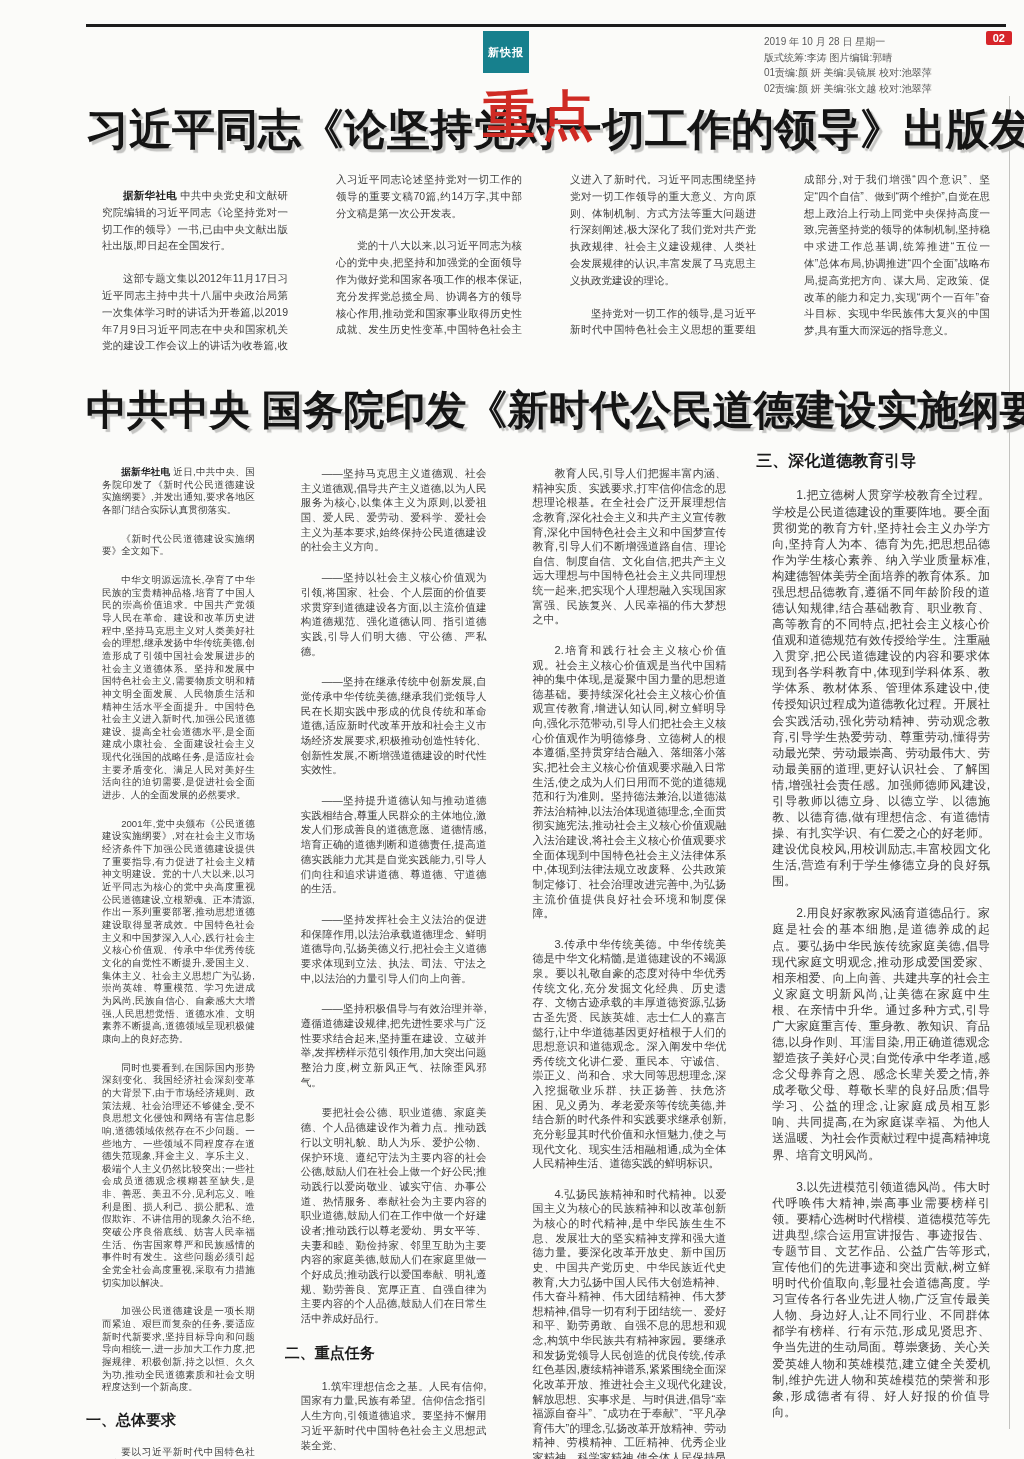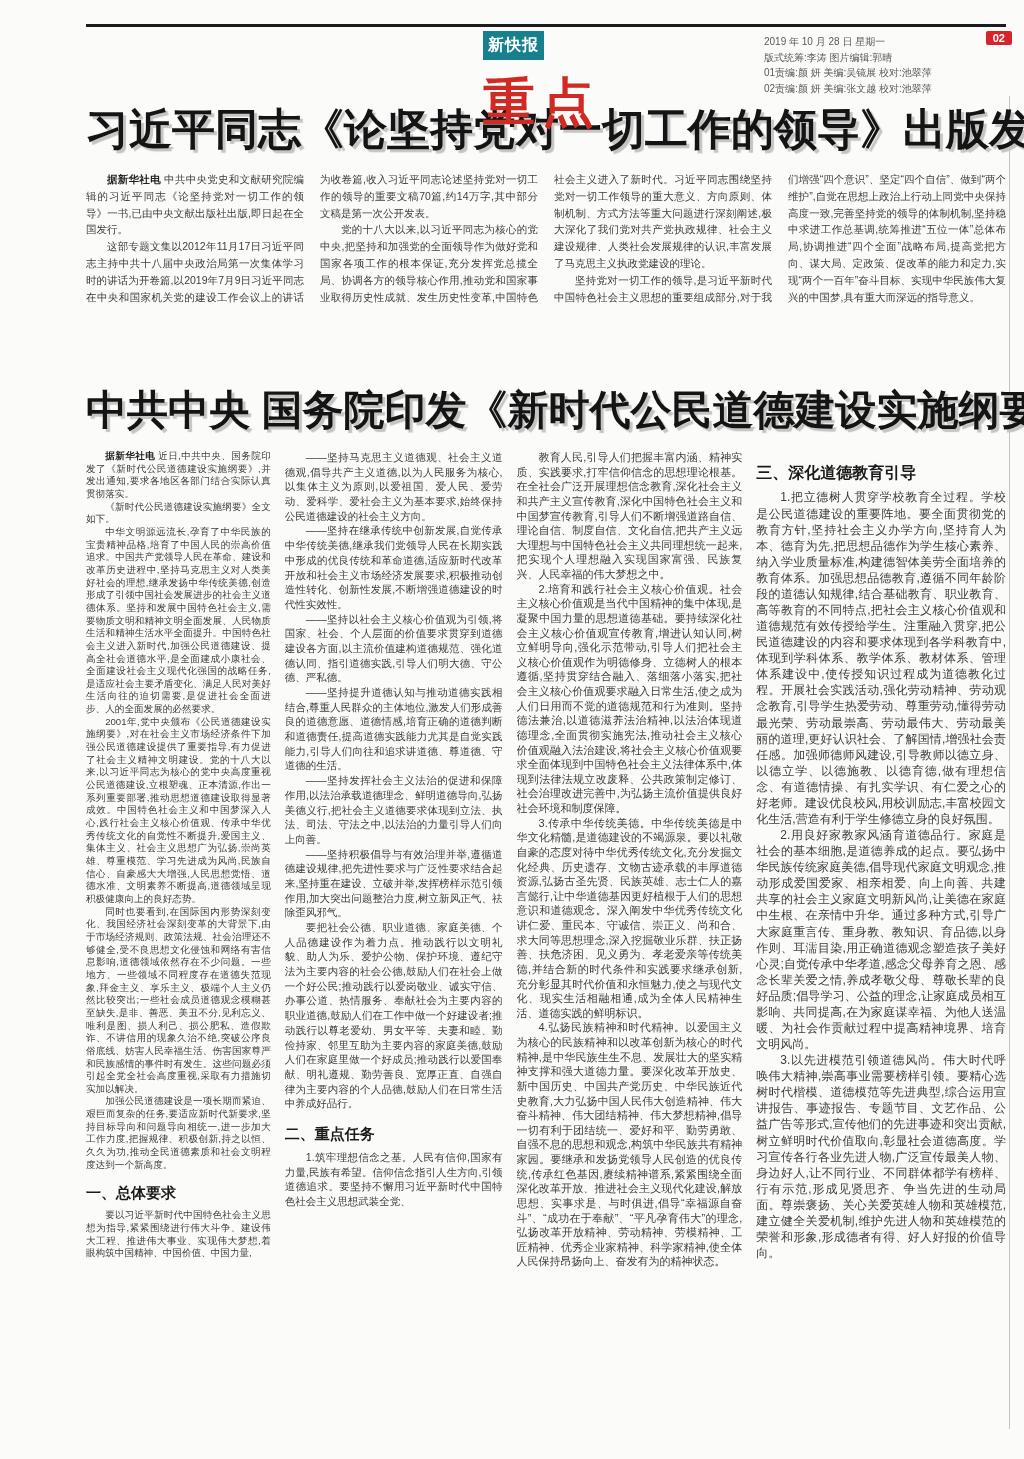--- a/index.html
+++ b/index.html
@@ -4,22 +4,22 @@
 <style>
   html,body{margin:0;padding:0;background:#e8e8e4;}
   .page{position:relative;width:1024px;height:1459px;background:#fbfbf9;margin:0 auto;overflow:hidden;
         font-family:"Liberation Sans","DejaVu Sans",sans-serif;color:#3d3d3d;}
   .content{position:absolute;left:86px;right:18px;top:24px;bottom:8px;}
   .right-rule{position:absolute;right:14px;top:96px;bottom:30px;width:1px;background:#c3c3c0;}
 
   
   .hdr{position:relative;border-top:3px solid #1c1c1c;height:64px;}
   .masthead{position:absolute;left:397px;top:4px;width:170px;text-align:left;}
-  .brand-badge{display:inline-block;background:#17808d;color:#fff;font-size:16px;font-weight:bold;
-               padding:4px 5px;letter-spacing:1px;line-height:1.3;}
+  .brand-badge{display:inline-block;background:#17808d;color:#fff;font-size:11px;font-weight:bold;
+               padding:14px 5px;letter-spacing:1px;line-height:1.3;}
   .section-title{font-size:52px;font-weight:700;color:#cf2b24;letter-spacing:7px;line-height:1.0;margin-top:16px;}
   .hdr-info{position:absolute;left:678px;top:7px;font-size:10px;color:#5a5a5a;line-height:1.55;white-space:nowrap;}
   .hdr-info .row{margin:0;}
   .page-badge{position:absolute;right:-6px;top:4px;background:#d6252a;color:#fff;font-size:11px;
               font-weight:bold;padding:1px 7px;border-radius:2px;}
 
   
   .headline{font-weight:900;color:#141414;text-align:center;white-space:nowrap;
             text-shadow:3px 3px 1px #c4c4c2;letter-spacing:0px;}
   .headline1{font-size:43px;margin:10px 0 12px 0;}
@@ -30,24 +30,24 @@
            font-size:10.5px;line-height:1.6;text-align:justify;}
 
   
   .a2-body{display:flex;gap:14px;height:1022px;overflow:hidden;text-align:justify;}
   .a2-col{overflow:hidden;}
   .a2-c1{width:185px;font-size:9.6px;line-height:1.32;}
   .a2-c2{width:218px;font-size:10.5px;line-height:1.4;}
   .a2-c3{width:226px;font-size:11px;line-height:1.33;}
   .a2-c4{width:250px;font-size:12px;line-height:1.34;}
 
-  .blk-p,.blk-lead,.blk-dash{margin:0;text-indent:2em;}
+  .blk-p,.blk-lead,.blk-dash{margin:16px;text-indent:2em;}
   .blk-lead .lead{font-weight:bold;color:#222;}
   .blk-heading{margin:12px 0 6px 0;font-size:15px;font-weight:bold;color:#1b1b1b;text-indent:0;}
-  .a2-c4 .blk-heading{margin-top:12px;font-size:16px;}
+  .a2-c4 .blk-heading{margin-top:0;font-size:16px;}
 </style>
 </head>
 <body>
 
 <div class="page">
   <div class="right-rule"></div>
   <div class="content">
 
     <div class="hdr">
       <div class="masthead">
@@ -81,22 +81,22 @@
             <p class="blk-p">《新时代公民道德建设实施纲要》全文如下。</p>
             <p class="blk-p">中华文明源远流长,孕育了中华民族的宝贵精神品格,培育了中国人民的崇高价值追求。中国共产党领导人民在革命、建设和改革历史进程中,坚持马克思主义对人类美好社会的理想,继承发扬中华传统美德,创造形成了引领中国社会发展进步的社会主义道德体系。坚持和发展中国特色社会主义,需要物质文明和精神文明全面发展、人民物质生活和精神生活水平全面提升。中国特色社会主义进入新时代,加强公民道德建设、提高全社会道德水平,是全面建成小康社会、全面建设社会主义现代化强国的战略任务,是适应社会主要矛盾变化、满足人民对美好生活向往的迫切需要,是促进社会全面进步、人的全面发展的必然要求。</p>
             <p class="blk-p">2001年,党中央颁布《公民道德建设实施纲要》,对在社会主义市场经济条件下加强公民道德建设提供了重要指导,有力促进了社会主义精神文明建设。党的十八大以来,以习近平同志为核心的党中央高度重视公民道德建设,立根塑魂、正本清源,作出一系列重要部署,推动思想道德建设取得显著成效。中国特色社会主义和中国梦深入人心,践行社会主义核心价值观、传承中华优秀传统文化的自觉性不断提升,爱国主义、集体主义、社会主义思想广为弘扬,崇尚英雄、尊重模范、学习先进成为风尚,民族自信心、自豪感大大增强,人民思想觉悟、道德水准、文明素养不断提高,道德领域呈现积极健康向上的良好态势。</p>
             <p class="blk-p">同时也要看到,在国际国内形势深刻变化、我国经济社会深刻变革的大背景下,由于市场经济规则、政策法规、社会治理还不够健全,受不良思想文化侵蚀和网络有害信息影响,道德领域依然存在不少问题。一些地方、一些领域不同程度存在道德失范现象,拜金主义、享乐主义、极端个人主义仍然比较突出;一些社会成员道德观念模糊甚至缺失,是非、善恶、美丑不分,见利忘义、唯利是图、损人利己、损公肥私、造假欺诈、不讲信用的现象久治不绝,突破公序良俗底线、妨害人民幸福生活、伤害国家尊严和民族感情的事件时有发生。这些问题必须引起全党全社会高度重视,采取有力措施切实加以解决。</p>
             <p class="blk-p">加强公民道德建设是一项长期而紧迫、艰巨而复杂的任务,要适应新时代新要求,坚持目标导向和问题导向相统一,进一步加大工作力度,把握规律、积极创新,持之以恒、久久为功,推动全民道德素质和社会文明程度达到一个新高度。</p>
             <p class="blk-heading">一、总体要求</p>
             <p class="blk-p">要以习近平新时代中国特色社会主义思想为指导,紧紧围绕进行伟大斗争、建设伟大工程、推进伟大事业、实现伟大梦想,着眼构筑中国精神、中国价值、中国力量,</p>
           </div>
         <div class="a2-col a2-c2">
             <p class="blk-dash">——坚持马克思主义道德观、社会主义道德观,倡导共产主义道德,以为人民服务为核心,以集体主义为原则,以爱祖国、爱人民、爱劳动、爱科学、爱社会主义为基本要求,始终保持公民道德建设的社会主义方向。</p>
+            <p class="blk-dash">——坚持以社会主义核心价值观为引领,将国家、社会、个人层面的价值要求贯穿到道德建设各方面,以主流价值建构道德规范、强化道德认同、指引道德实践,引导人们明大德、守公德、严私德。</p>
             <p class="blk-dash">——坚持在继承传统中创新发展,自觉传承中华传统美德,继承我们党领导人民在长期实践中形成的优良传统和革命道德,适应新时代改革开放和社会主义市场经济发展要求,积极推动创造性转化、创新性发展,不断增强道德建设的时代性实效性。</p>
-            <p class="blk-dash">——坚持以社会主义核心价值观为引领,将国家、社会、个人层面的价值要求贯穿到道德建设各方面,以主流价值建构道德规范、强化道德认同、指引道德实践,引导人们明大德、守公德、严私德。</p>
             <p class="blk-dash">——坚持提升道德认知与推动道德实践相结合,尊重人民群众的主体地位,激发人们形成善良的道德意愿、道德情感,培育正确的道德判断和道德责任,提高道德实践能力尤其是自觉实践能力,引导人们向往和追求讲道德、尊道德、守道德的生活。</p>
             <p class="blk-dash">——坚持发挥社会主义法治的促进和保障作用,以法治承载道德理念、鲜明道德导向,弘扬美德义行,把社会主义道德要求体现到立法、执法、司法、守法之中,以法治的力量引导人们向上向善。</p>
             <p class="blk-dash">——坚持积极倡导与有效治理并举,遵循道德建设规律,把先进性要求与广泛性要求结合起来,坚持重在建设、立破并举,发挥榜样示范引领作用,加大突出问题整治力度,树立新风正气、祛除歪风邪气。</p>
             <p class="blk-p">要把社会公德、职业道德、家庭美德、个人品德建设作为着力点。推动践行以文明礼貌、助人为乐、爱护公物、保护环境、遵纪守法为主要内容的社会公德,鼓励人们在社会上做一个好公民;推动践行以爱岗敬业、诚实守信、办事公道、热情服务、奉献社会为主要内容的职业道德,鼓励人们在工作中做一个好建设者;推动践行以尊老爱幼、男女平等、夫妻和睦、勤俭持家、邻里互助为主要内容的家庭美德,鼓励人们在家庭里做一个好成员;推动践行以爱国奉献、明礼遵规、勤劳善良、宽厚正直、自强自律为主要内容的个人品德,鼓励人们在日常生活中养成好品行。</p>
             <p class="blk-heading">二、重点任务</p>
             <p class="blk-p">1.筑牢理想信念之基。人民有信仰,国家有力量,民族有希望。信仰信念指引人生方向,引领道德追求。要坚持不懈用习近平新时代中国特色社会主义思想武装全党、</p>
           </div>
         <div class="a2-col a2-c3">
             <p class="blk-p">教育人民,引导人们把握丰富内涵、精神实质、实践要求,打牢信仰信念的思想理论根基。在全社会广泛开展理想信念教育,深化社会主义和共产主义宣传教育,深化中国特色社会主义和中国梦宣传教育,引导人们不断增强道路自信、理论自信、制度自信、文化自信,把共产主义远大理想与中国特色社会主义共同理想统一起来,把实现个人理想融入实现国家富强、民族复兴、人民幸福的伟大梦想之中。</p>
             <p class="blk-p">2.培育和践行社会主义核心价值观。社会主义核心价值观是当代中国精神的集中体现,是凝聚中国力量的思想道德基础。要持续深化社会主义核心价值观宣传教育,增进认知认同,树立鲜明导向,强化示范带动,引导人们把社会主义核心价值观作为明德修身、立德树人的根本遵循,坚持贯穿结合融入、落细落小落实,把社会主义核心价值观要求融入日常生活,使之成为人们日用而不觉的道德规范和行为准则。坚持德法兼治,以道德滋养法治精神,以法治体现道德理念,全面贯彻实施宪法,推动社会主义核心价值观融入法治建设,将社会主义核心价值观要求全面体现到中国特色社会主义法律体系中,体现到法律法规立改废释、公共政策制定修订、社会治理改进完善中,为弘扬主流价值提供良好社会环境和制度保障。</p>

